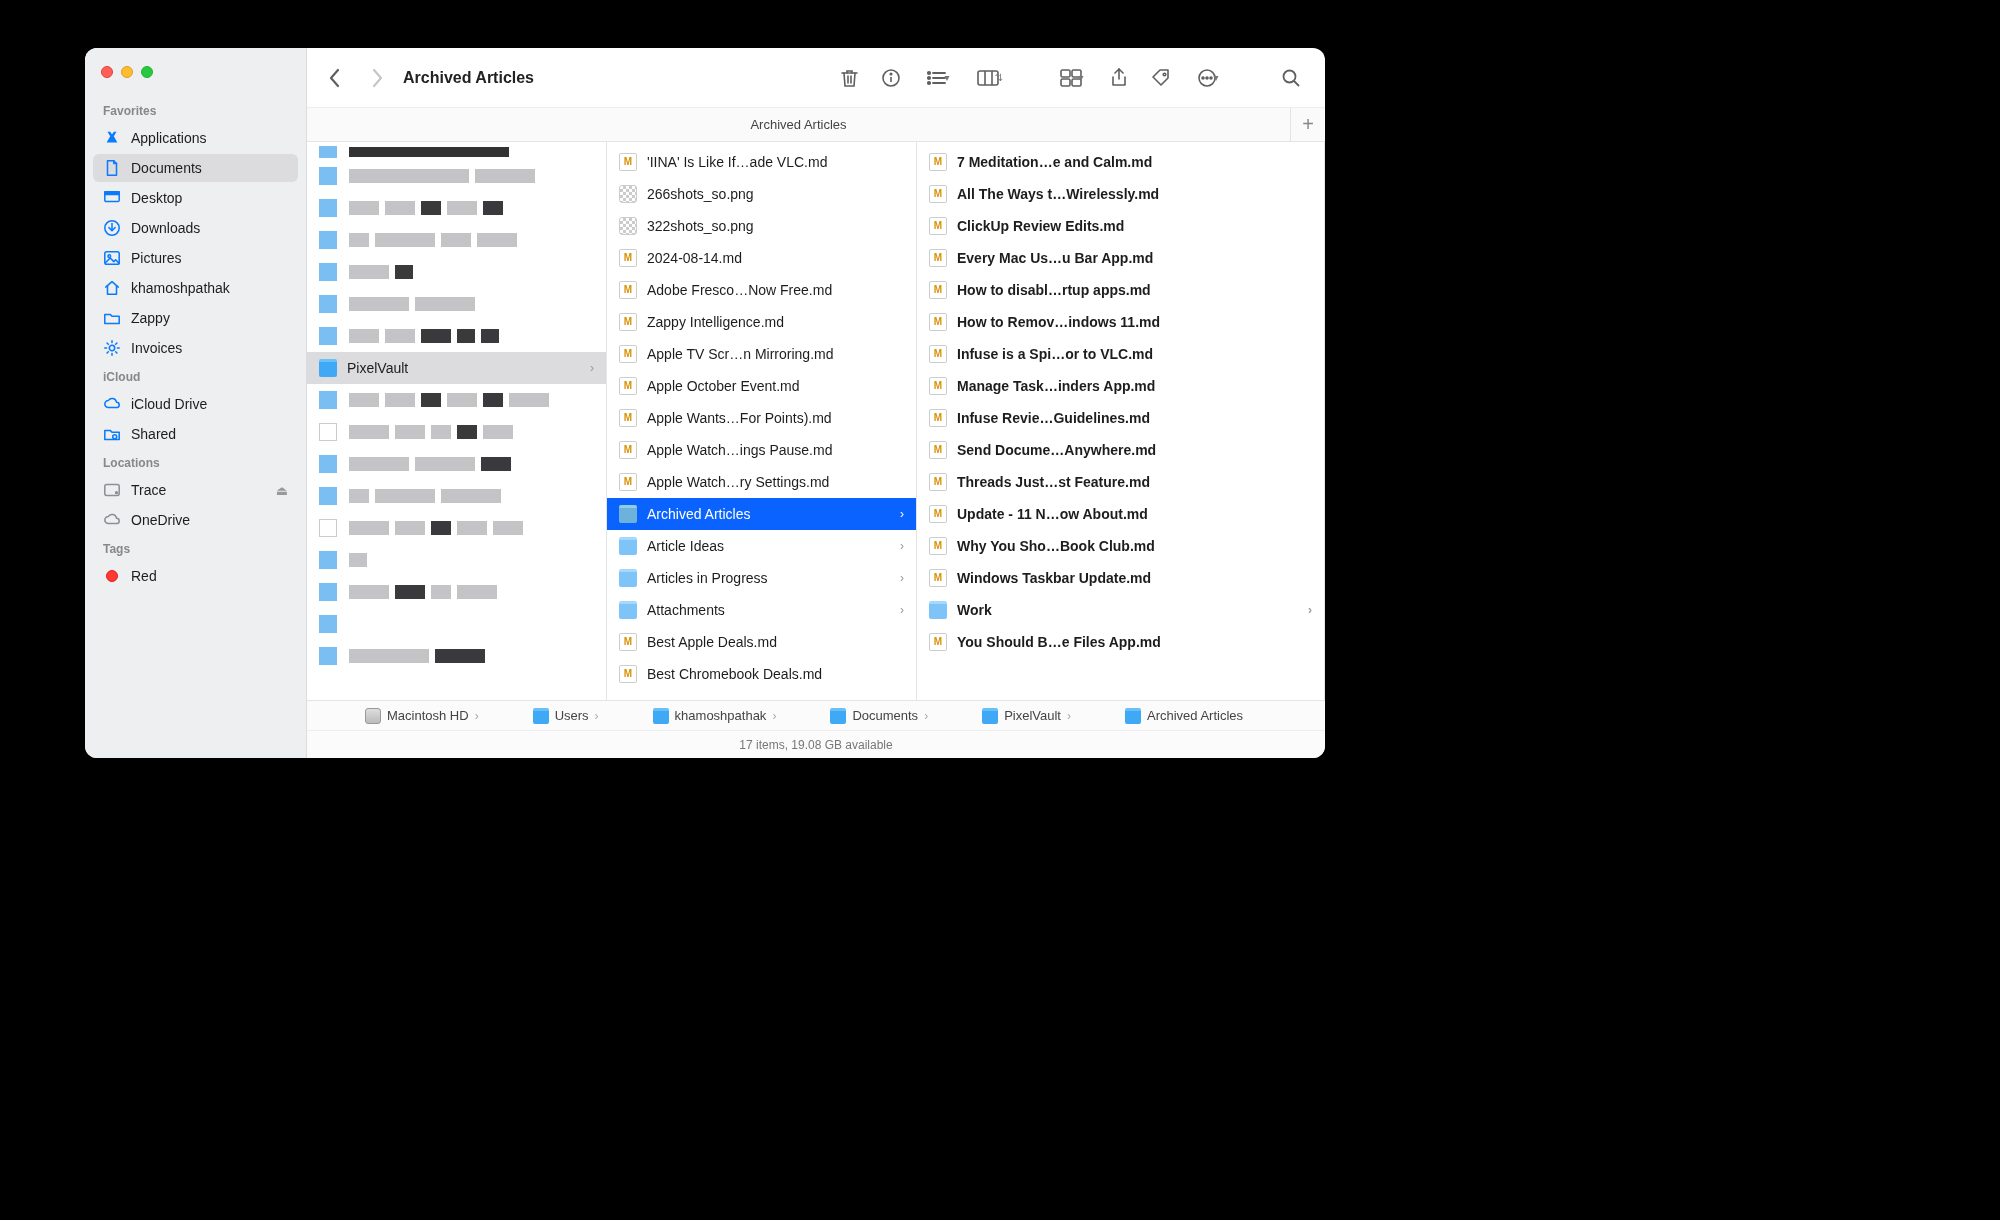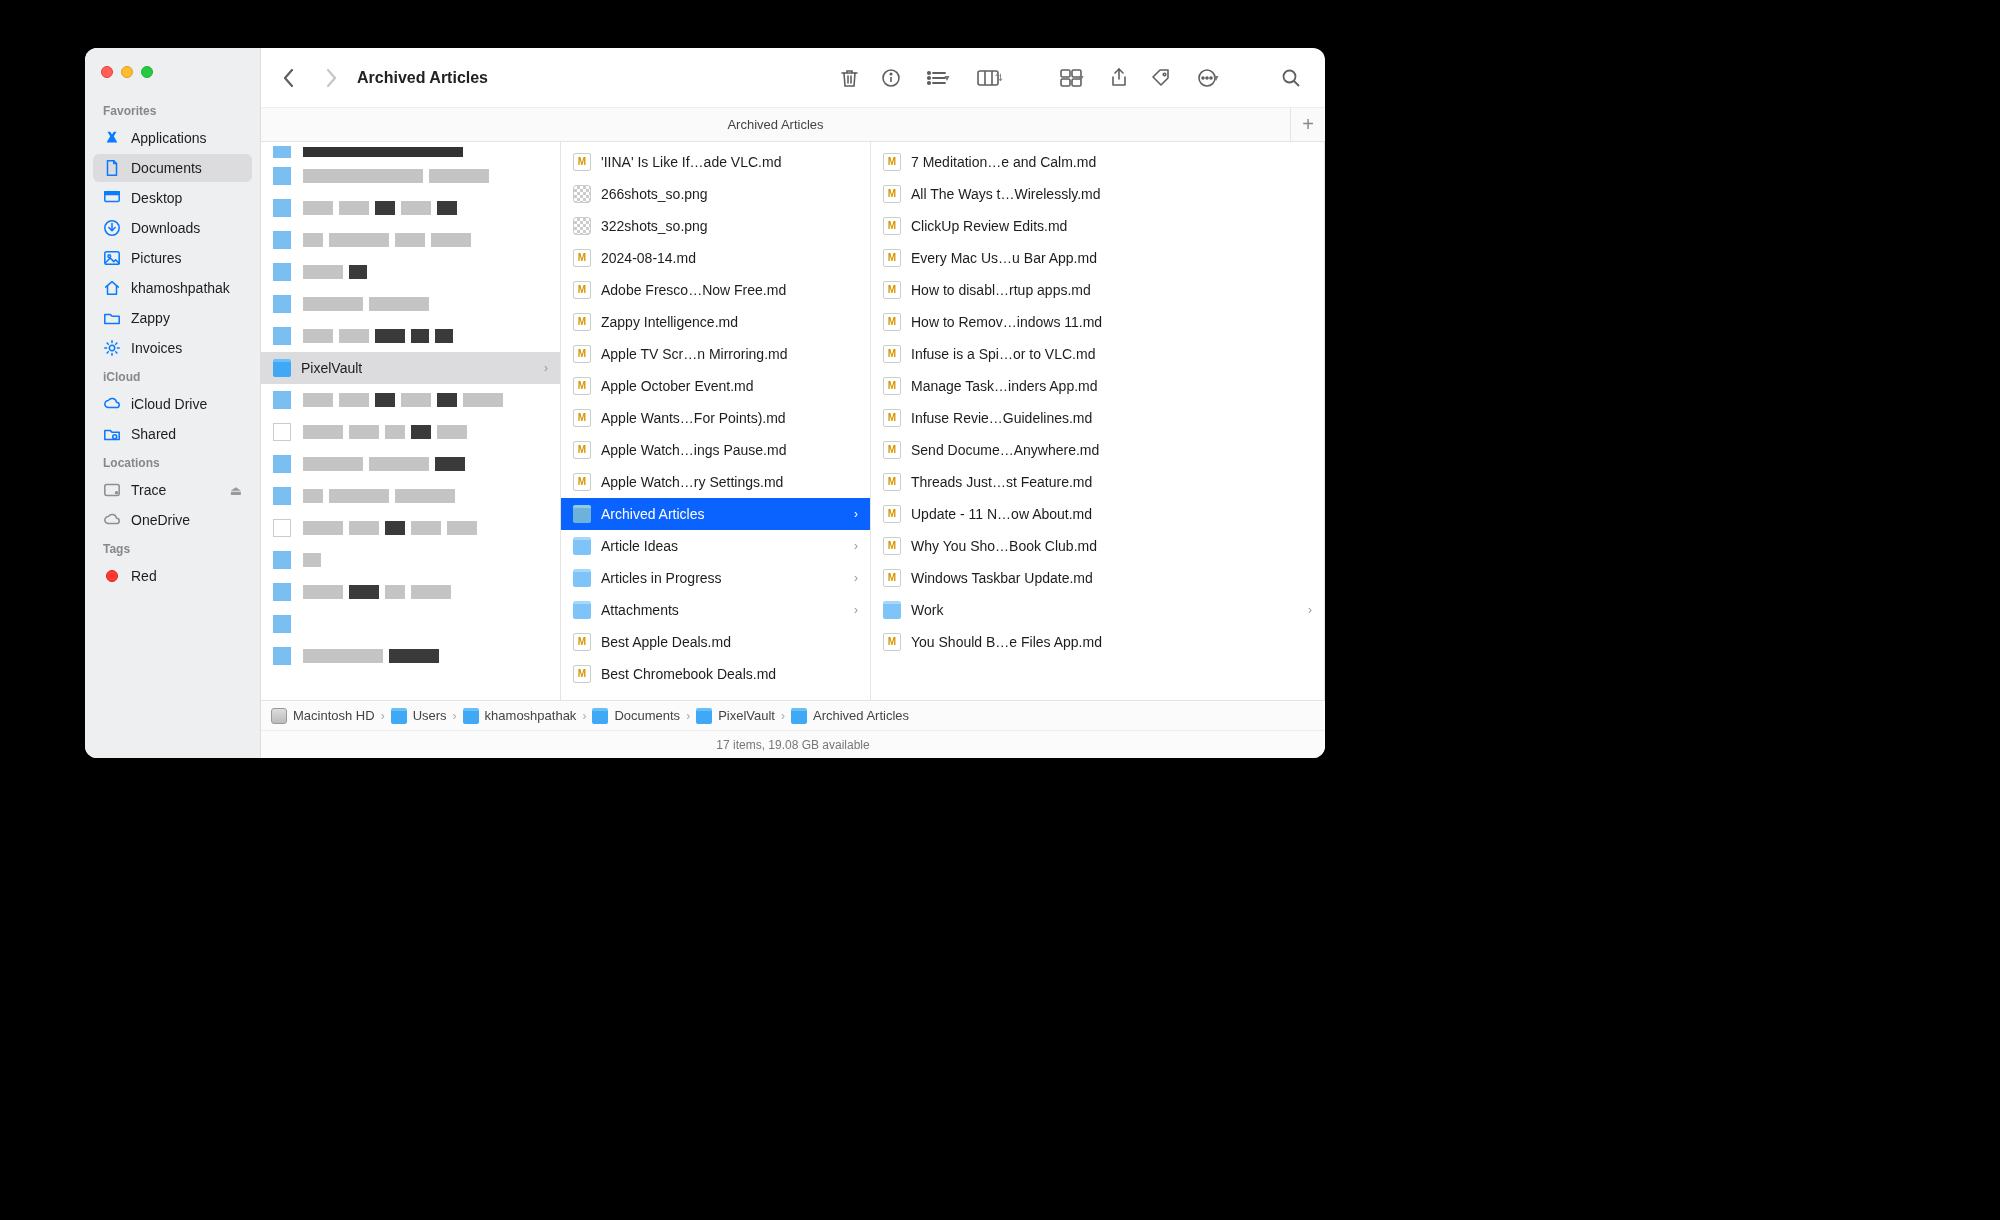--- a/index.html
+++ b/index.html
@@ -18,21 +18,21 @@
     left: 85px; top: 48px;
     width: 1240px; height: 710px;
     background: #fff;
     border-radius: 12px;
     box-shadow: 0 20px 60px rgba(0,0,0,.6), 0 0 0 1px rgba(0,0,0,.05);
     display: flex;
     overflow: hidden;
   }
   
   .sidebar {
-    width: 176px;
+    width: 222px;
     background: #eeeff0;
     border-right: 1px solid #dcdcdc;
     padding-top: 14px;
     display: flex; flex-direction: column;
   }
   .traffic { display: flex; gap: 8px; padding: 4px 0 20px 16px; }
   .dot { width: 12px; height: 12px; border-radius: 50%; }
   .dot.r { background: #ff5f57; border: .5px solid #e14239; }
   .dot.y { background: #febc2e; border: .5px solid #dfa023; }
   .dot.g { background: #28c840; border: .5px solid #1db634; }
@@ -108,21 +108,21 @@
   .columns {
     flex: 1; display: flex; overflow: hidden;
   }
   .col {
     border-right: 1px solid #e4e4e4;
     overflow-y: auto;
     padding: 4px 0;
   }
   .col1 { width: 300px; }
   .col2 { width: 310px; }
-  .col3 { flex: 1; }
+  .col3 { flex: 1; font-weight: bold; }
 
   .row {
     height: 32px;
     padding: 0 12px;
     display: flex; align-items: center;
     font-size: 14px; gap: 10px;
     white-space: nowrap;
   }
   .row .nm { flex:1; overflow:hidden; text-overflow: ellipsis; }
   .row .arw { color: #999; font-size: 12px; }
@@ -161,21 +161,21 @@
   .sq { width:18px; height:18px; margin-right:6px; }
 
   
   .pathbar {
     height: 30px; padding: 0 10px;
     border-top: 1px solid #e4e4e4;
     display:flex; align-items:center; gap:6px;
     font-size: 13px; color:#444;
     background: #fbfbfb;
   }
-  .crumb { display:flex; align-items:center; gap:6px; }
+  .crumb { display:flex; align-items:center; gap:6px;margin-left:48px; }
   .crumb-sep { color:#aaa; font-size:12px; }
   .pico { width:16px; height:16px; }
   .pico.hd {
     border-radius:3px; background:linear-gradient(#ddd,#bbb); border:1px solid #999;
   }
   .pico.fldr {
     border-radius:2px; background:linear-gradient(#67c0f8 0 20%,#3fa9f5 20% 100%);
   }
 
   .status {

